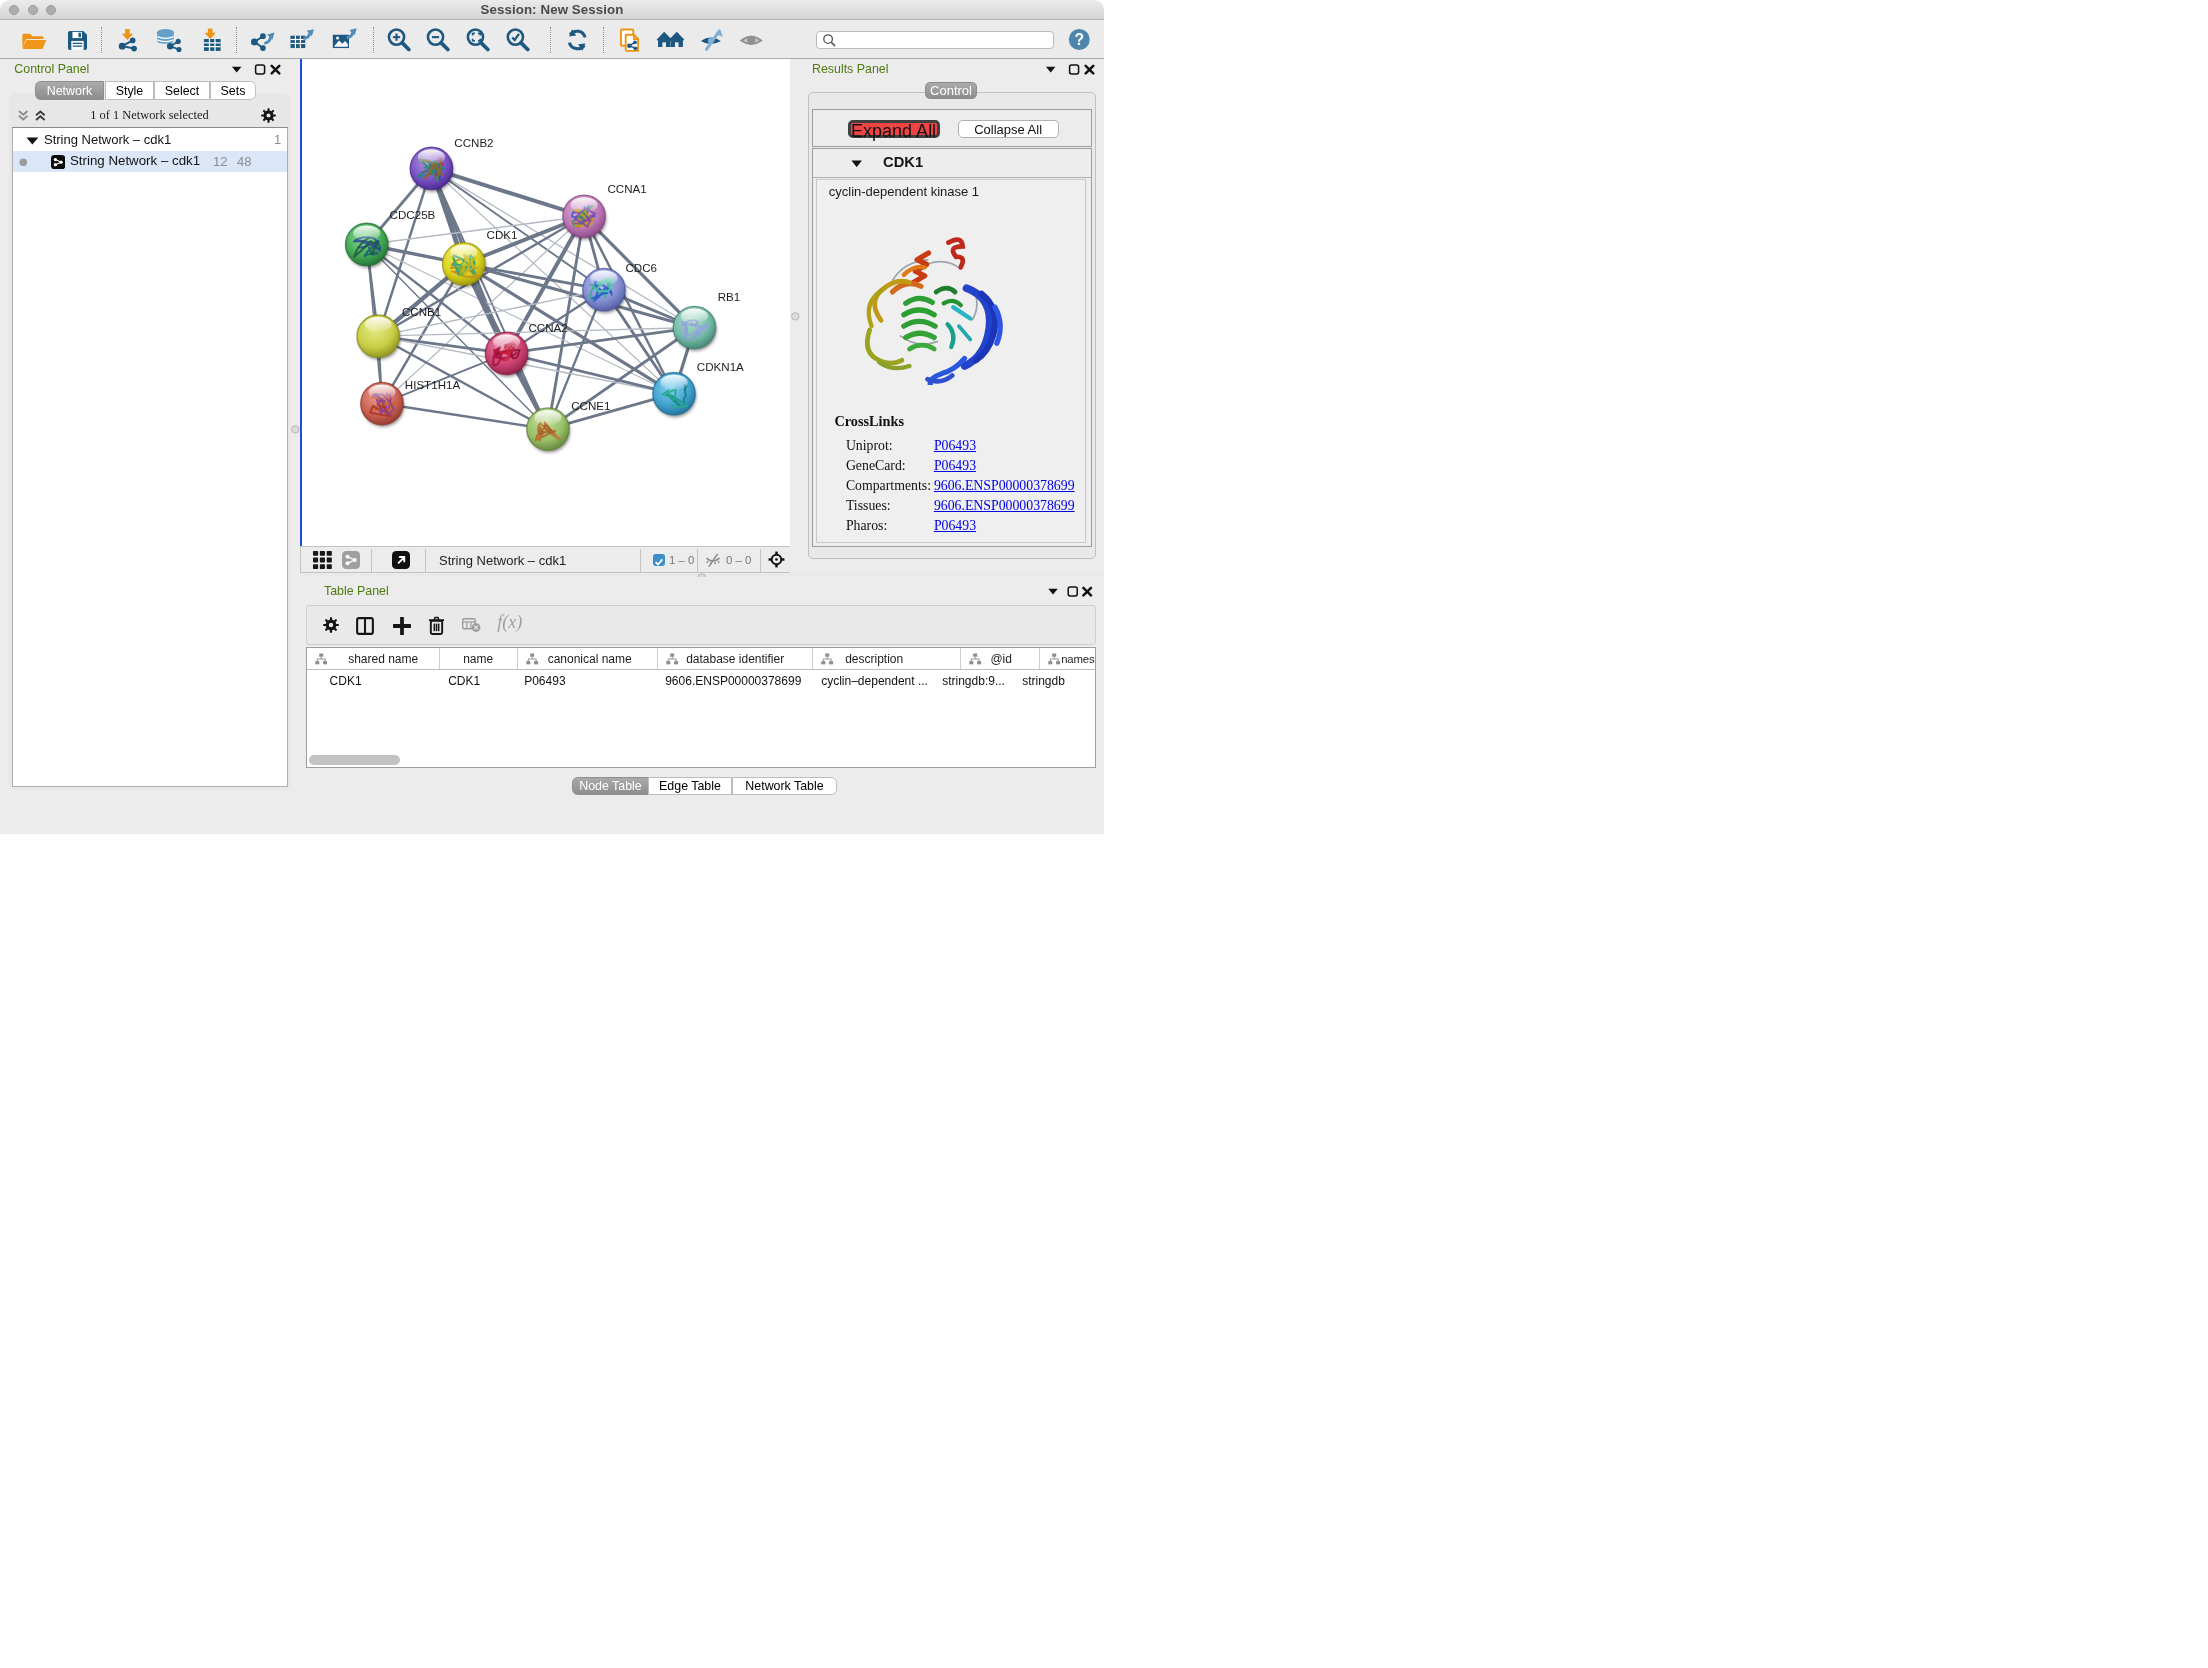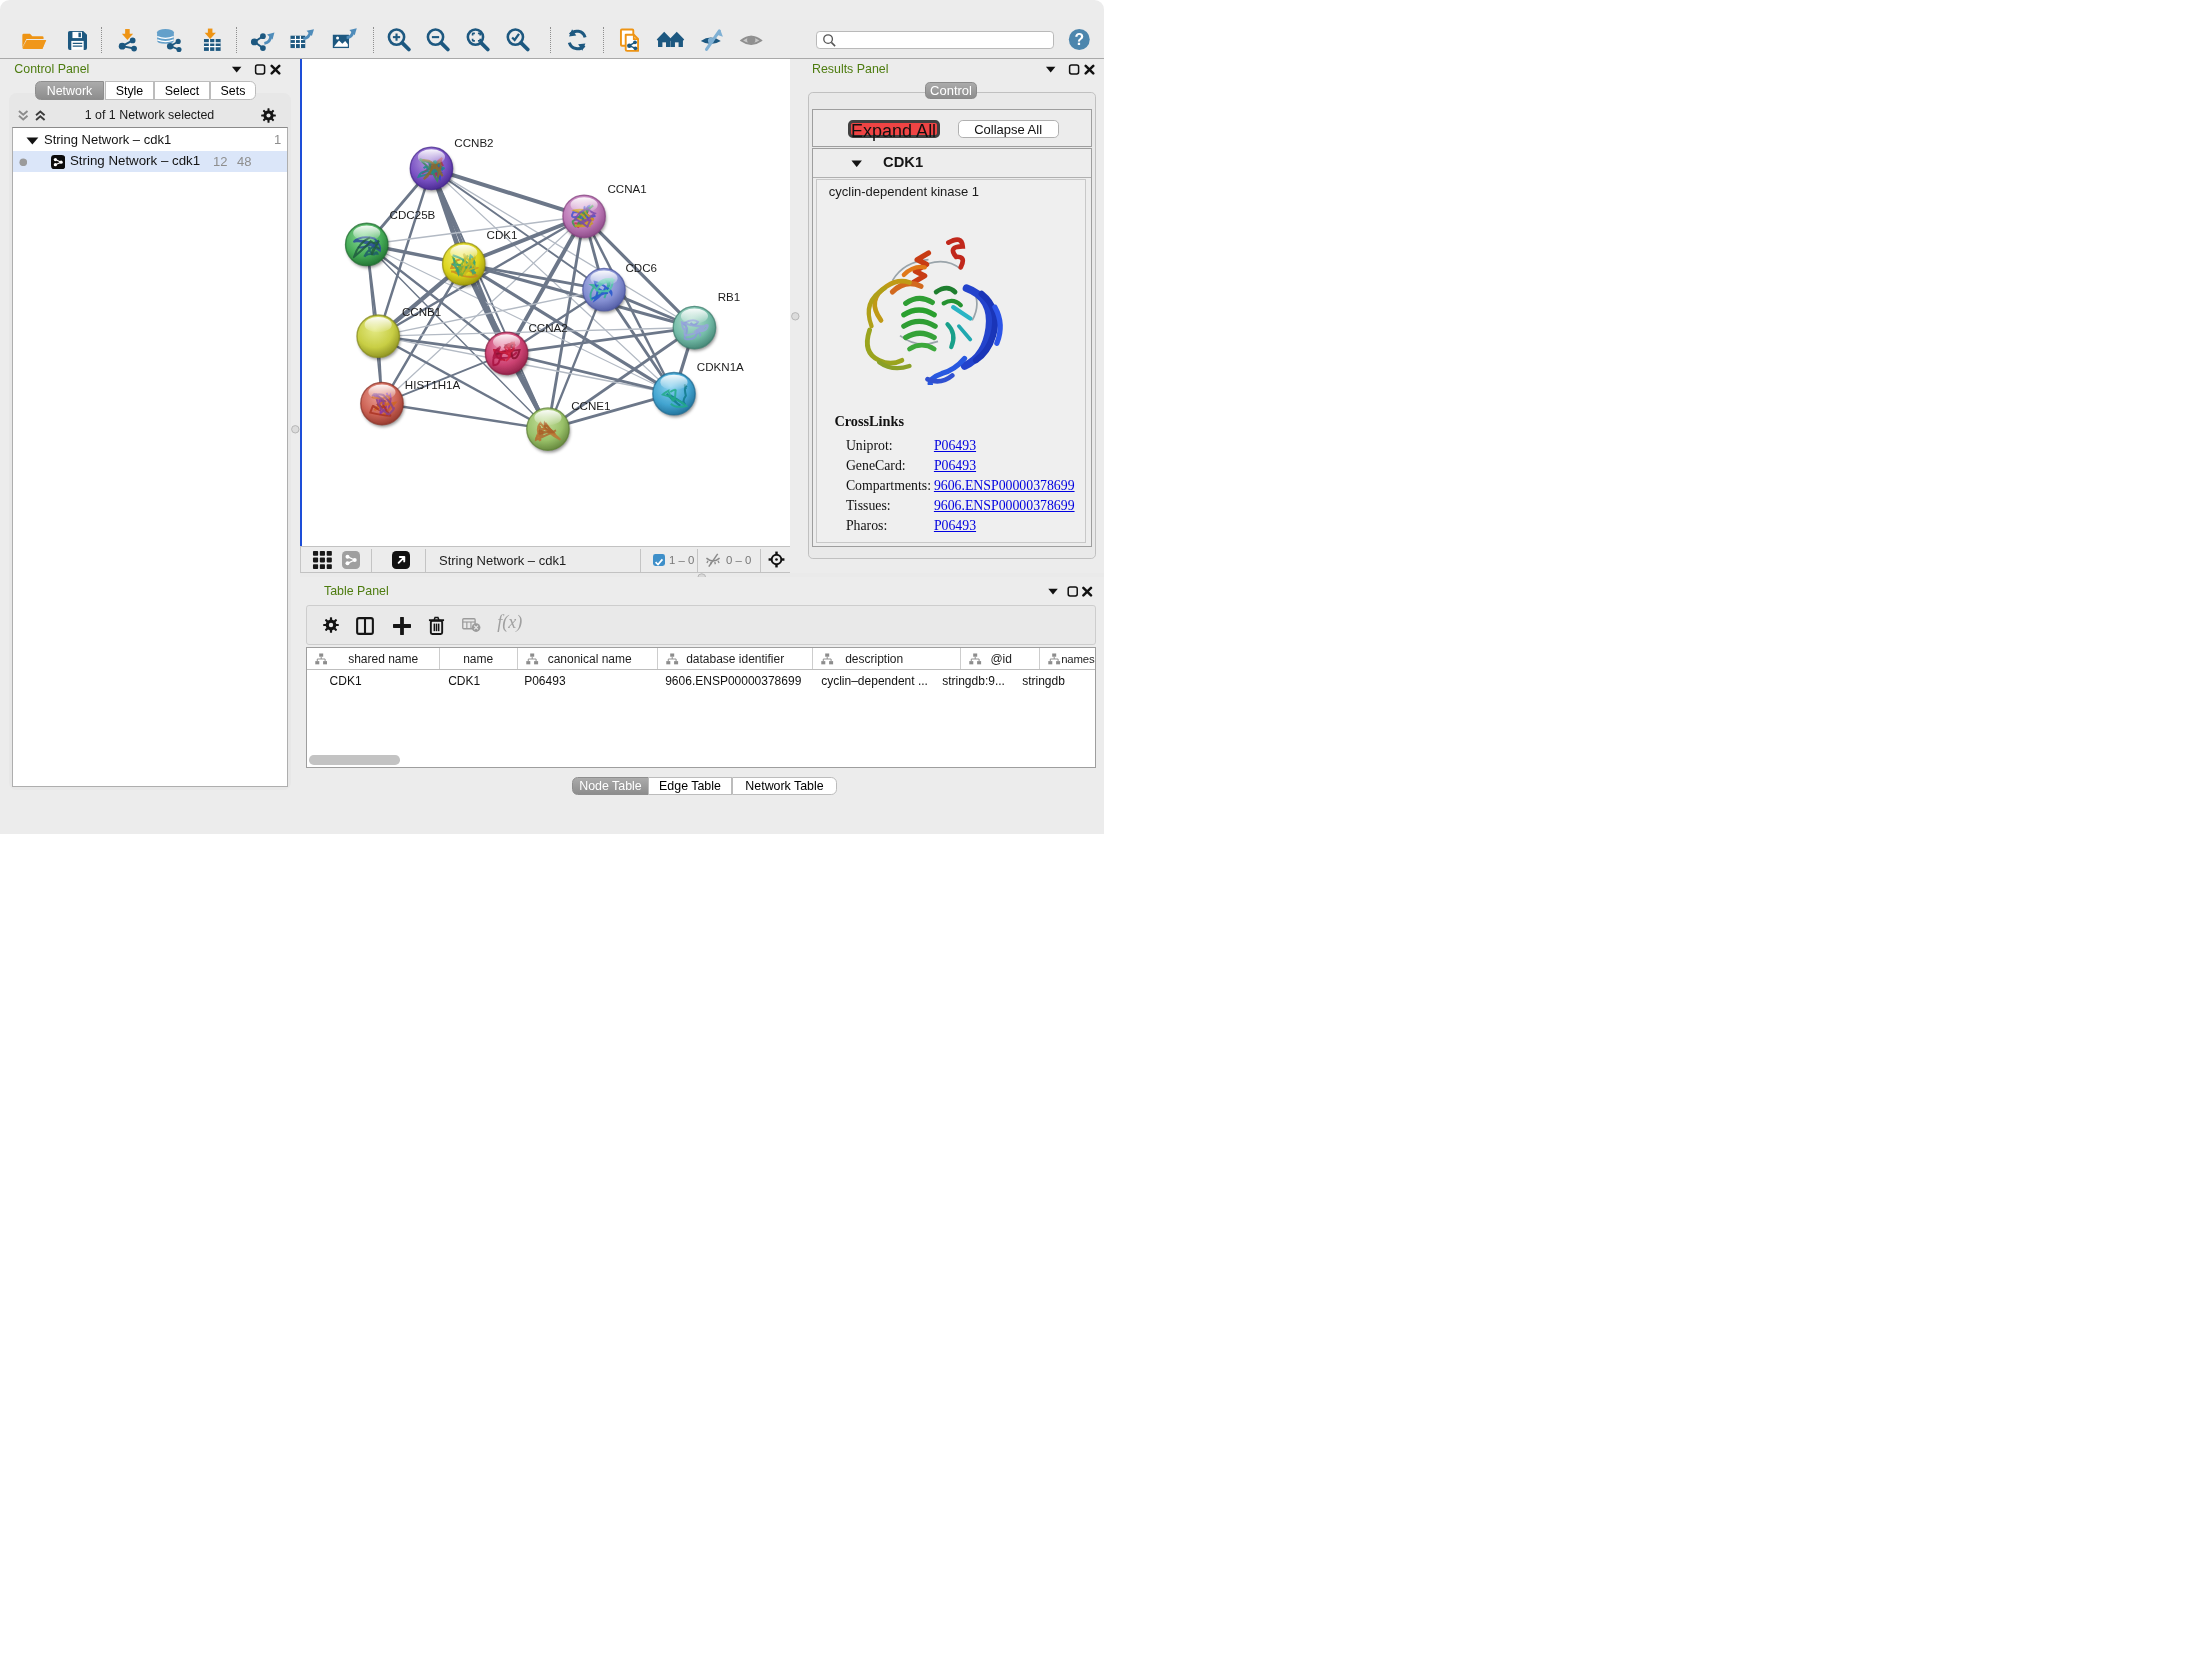--- a/index.html
+++ b/index.html
@@ -30,20 +30,26 @@
 #tpanel{left:300px;top:577px;width:805px;height:228px;background:#ececec;}
 
 #statusbar{left:0;top:805px;width:1104px;height:29px;background:#ececec;border-top:1px solid #c2c2c2;}
 .btnbox{background:linear-gradient(#fdfdfd,#f1f1f1);border:1px solid #b2b2b2;border-radius:2.9px;}
 .graytab{background:linear-gradient(#ababab,#8d8d8d);color:#fff;}
 a.lnk{color:#0000e0;text-decoration:underline;}
 </style>
 </head>
 <body>
 <div id="app">
+  <div id="titlebar" class="abs">
+    <div class="tl abs" style="left:8.6px;"></div>
+    <div class="tl abs" style="left:27.6px;"></div>
+    <div class="tl abs" style="left:46px;"></div>
+    <div id="title" class="abs">Session: New Session</div>
+  </div>
   <div id="toolbar" class="abs">
     <svg id="tbicons" class="abs" style="left:0;top:0;" width="1104" height="39" viewBox="0 0 1161 41">
 <g transform="translate(21,7)">
           <path d="M2.5 21.5 L2.5 9 Q2.5 7.5 4 7.5 L10.5 7.5 L13 10.2 L23.5 10.2 Q24.8 10.2 24.8 11.5 L24.8 13 L6.8 13 Z" fill="#ee9414"></path>
           <path d="M7.2 14 L27.6 14 L23.6 23.5 L3.2 23.5 Z" fill="#f6a83c"></path>
           <path d="M2.5 21.5 L7.2 14 L27.6 14 L23.6 23.5 L3.6 23.5 Q2.5 23.5 2.5 21.5 Z" fill="#ee9414" opacity="0.85"></path>
         </g>
 <g transform="translate(67,7)">
           <path d="M4.5 6.5 Q4.5 4.5 6.5 4.5 L20.5 4.5 L24.5 8.5 L24.5 22.5 Q24.5 24.5 22.5 24.5 L6.5 24.5 Q4.5 24.5 4.5 22.5 Z" fill="#1d5880"></path>
           <rect x="9.2" y="5.5" width="10" height="6.5" fill="#fff"></rect>
@@ -213,21 +219,21 @@
     <svg class="abs" style="left:231px;top:4.8px;" width="53" height="11.4" viewBox="0 0 56 12">
       <path d="M1 3 L11 3 L6 9 Z" fill="#111"></path>
       <rect x="26" y="1" width="9.5" height="9.5" rx="2" fill="none" stroke="#111" stroke-width="1.6"></rect>
       <path d="M43 2 L51 10 M51 2 L43 10" stroke="#111" stroke-width="2.6" stroke-linecap="round"></path>
     </svg>
     <div id="cp-innerbox" class="abs"></div>
     <div class="tabseg abs graytab" style="left:35px;width:69px;border-radius:5.7px 0 0 5.7px;border-color:#8e8e8e;">Network</div>
     <div class="tabseg abs" style="left:105px;width:49px;">Style</div>
     <div class="tabseg abs" style="left:154px;width:56px;">Select</div>
     <div class="tabseg abs" style="left:210px;width:46px;border-radius:0 5.7px 5.7px 0;">Sets</div>
-    <div class="abs" style="left:0;top:46px;width:299px;height:22px;">
+    <div class="abs" style="left:0;top:46px;width:299px;height:22px;font-family:Liberation Serif, serif;">
       <svg class="abs" style="left:18px;top:4.8px;" width="28.5" height="12.4" viewBox="0 0 30 13">
         <g stroke="#8c8c8c" stroke-width="2" fill="none">
             <path d="M1 1 L5.5 5 L10 1"></path>
             <path d="M1 6 L5.5 10 L10 6"></path>
           </g>
         <g stroke="#3d3d3d" stroke-width="2" fill="none">
             <path d="M19 5.5 L23.5 1.5 L28 5.5"></path>
             <path d="M19 10.5 L23.5 6.5 L28 10.5"></path>
           </g>
       </svg>

